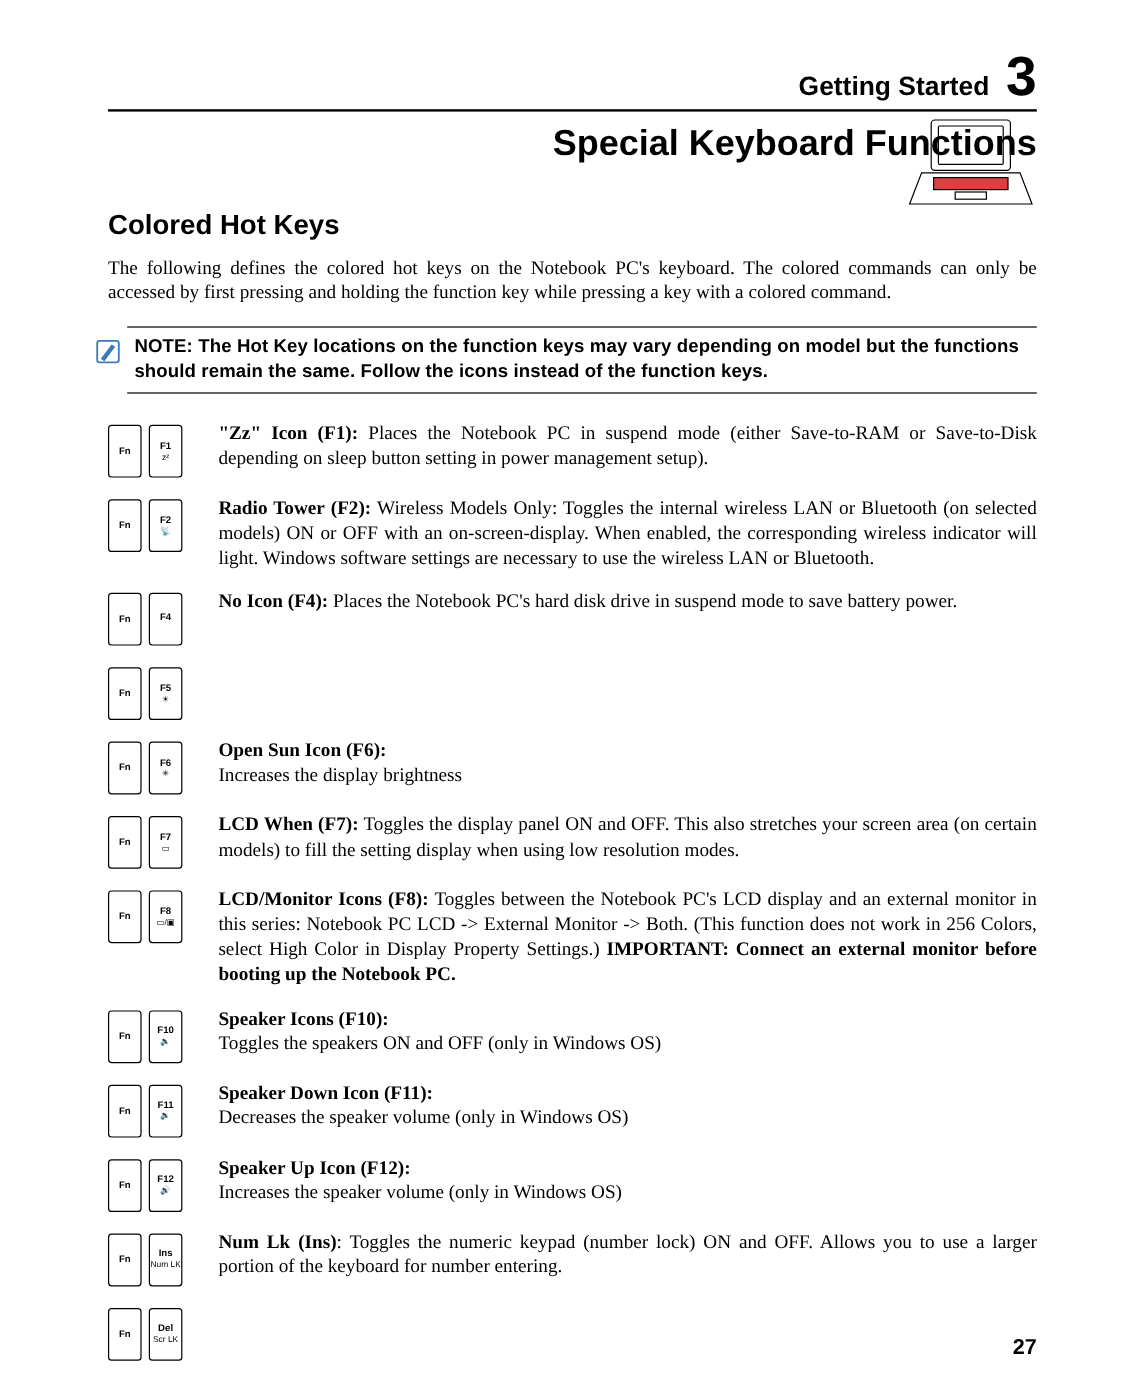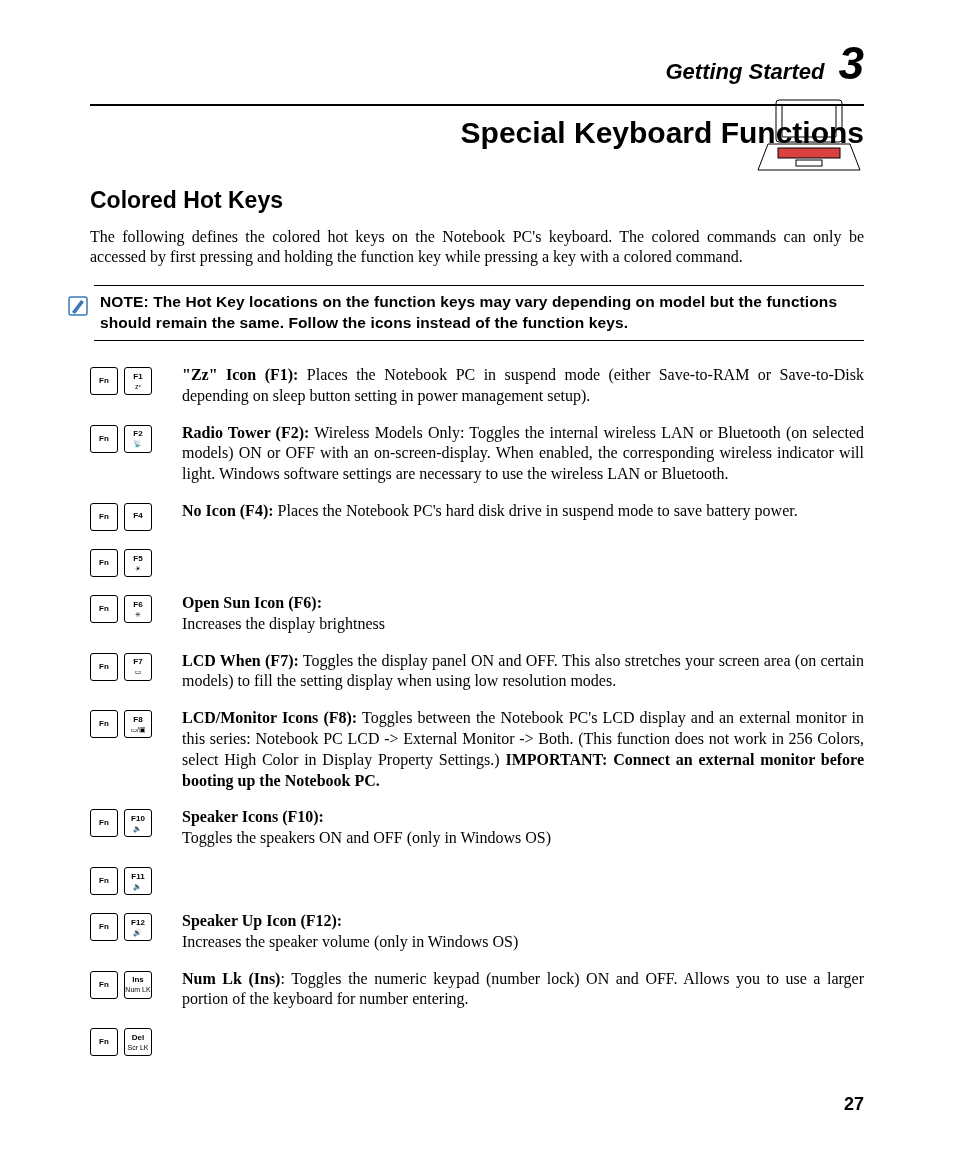--- a/index.html
+++ b/index.html
@@ -17,22 +17,21 @@
     box-sizing: border-box;
     padding: 40px 90px 40px 90px;
     position: relative;
   }
   .header-row {
     display: flex;
     justify-content: flex-end;
     align-items: baseline;
     gap: 14px;
     font-family: Helvetica, Arial, sans-serif;
-    margin-bottom: 18px;
-    font-style: italic;
+    margin-bottom: 5px;
   }
   .header-title {
     font-weight: bold;
     font-size: 22px;
   }
   .header-chapter {
     font-weight: 900;
     font-size: 46px;
     line-height: 1;
   }
@@ -55,21 +54,21 @@
     margin: 34px 0 6px 0;
   }
   .intro {
     margin: 13px 0 18px 0;
     text-align: justify;
   }
   .note-wrap {
     border-top: 1px solid #000;
     border-bottom: 1px solid #000;
     padding: 6px 0;
-    margin: 14px 0 24px 4px;
+    margin: 14px 0 24px 16px;
     display: flex;
     gap: 10px;
     align-items: flex-start;
   }
   .note-icon {
     flex: 0 0 24px;
     margin-top: 2px;
     margin-left: -28px;
   }
   .note-text {
@@ -91,21 +90,21 @@
   }
   .keys {
     flex: 0 0 74px;
     display: flex;
     gap: 6px;
     justify-content: flex-start;
     padding-top: 2px;
   }
   .keycap {
     width: 28px;
-    height: 28px;
+    height: 44px;
     border: 1.5px solid #000;
     border-radius: 3px;
     box-sizing: border-box;
     display: flex;
     flex-direction: column;
     align-items: center;
     justify-content: center;
     font-family: Helvetica, Arial, sans-serif;
     font-size: 8px;
     line-height: 1;
@@ -286,20 +285,22 @@
       <div class="hotkey-row">
         <div class="keys">
           <div class="keycap">
             <span class="top">Fn</span>
           </div>
           <div class="keycap">
             <span class="top">F11</span>
             <span class="bot">🔉</span>
           </div>
         </div>
+        <div class="desc"><strong>Speaker Down Icon (F11):</strong><span style="white-space: pre-line;">
+Decreases the speaker volume (only in Windows OS)</span><strong></strong></div>
       </div>
       <div class="hotkey-row">
         <div class="keys">
           <div class="keycap">
             <span class="top">Fn</span>
           </div>
           <div class="keycap">
             <span class="top">F12</span>
             <span class="bot">🔊</span>
           </div>

